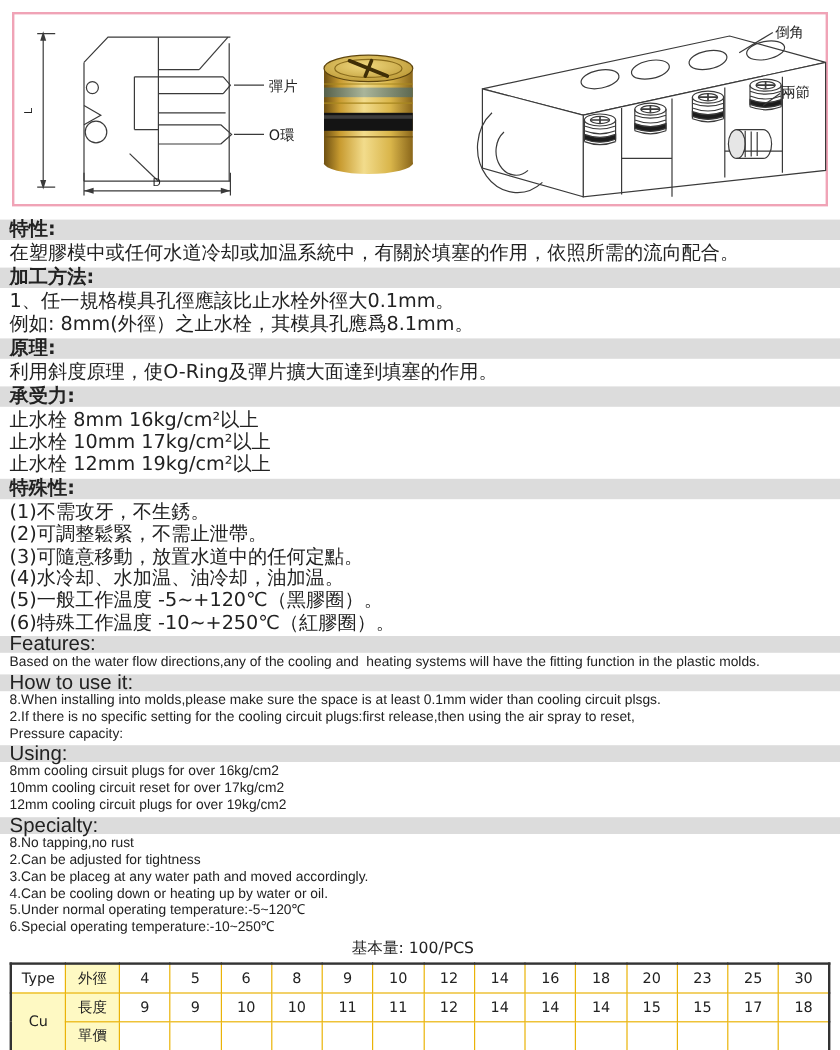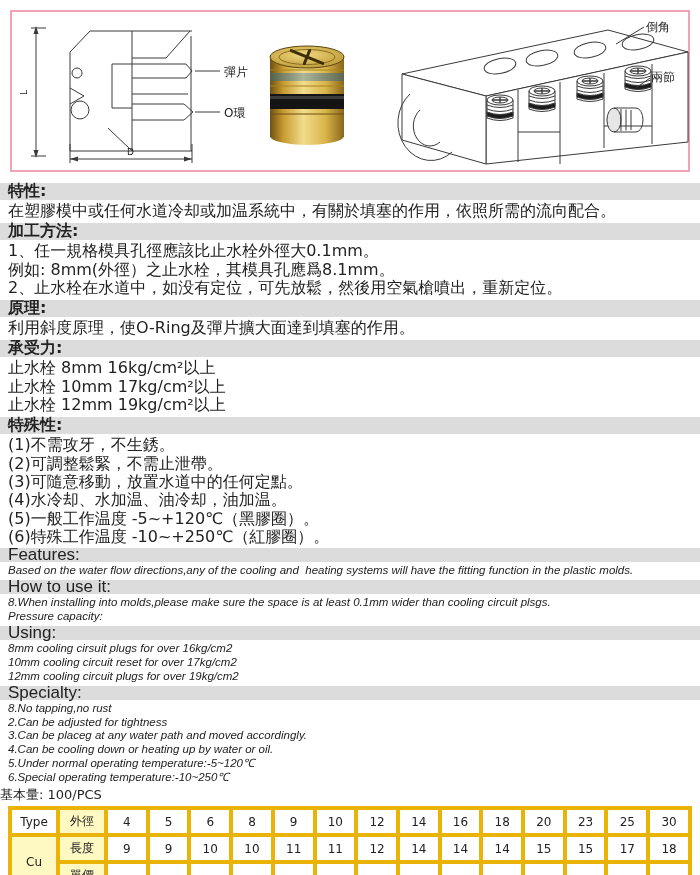--- a/index.html
+++ b/index.html
@@ -11,26 +11,26 @@
   .draw-right{position:absolute;left:378px;top:2px;}
   svg text{font-family:"DejaVu Sans",sans-serif;fill:#222;}
   
   .content{margin-top:11px;}
   .bar{background:#dcdcdc;height:17px;line-height:15px;font-size:16px;font-weight:bold;
        padding-left:8px;margin:3px 0 2px 0;}
   .cn-line{font-size:16px;line-height:18.3px;padding-left:8px;white-space:pre;}
   .bar-en{background:#dcdcdc;height:14px;line-height:14px;font-size:17px;font-weight:normal;
           padding-left:8px;margin:2px 0;font-family:"Liberation Sans",sans-serif;}
   .en-line{font-size:11.5px;line-height:13.9px;padding-left:8px;white-space:pre;
-           font-family:"Liberation Sans",sans-serif;font-style:italic;}
-  .base-qty{font-size:13px;line-height:16px;text-align:left;padding-right:12px;margin-top:2px;}
+           font-family:"Liberation Sans",sans-serif;}
+  .base-qty{font-size:13px;line-height:16px;text-align:center;padding-right:12px;margin-top:2px;}
   
   table.spec{border-collapse:collapse;margin:3px 8px 0 8px;width:684px;table-layout:fixed;
              border:2px solid #333;font-size:12px;}
-  table.spec td{border:4px solid #eab308;text-align:center;height:23px;padding:0;}
+  table.spec td{border:1px solid #eab308;text-align:center;height:23px;padding:0;}
   td.w1{width:44px;}
   td.gray{background:#fef9c3;}
 </style>
 </head>
 <body>
 
 <div class="top-box">
 
   <div class="draw-left">
     <svg width="240" height="150" viewBox="0 0 240 150" fill="none" stroke="#3a3a3a" stroke-width="1">
@@ -179,21 +179,20 @@
   </div>
 </div>
 
 <div class="content">
   <div class="bar">特性:</div>
   <div class="cn-line">在塑膠模中或任何水道冷却或加温系統中，有關於填塞的作用，依照所需的流向配合。</div>
 
   <div class="bar">加工方法:</div>
   <div class="cn-line">1、任一規格模具孔徑應該比止水栓外徑大0.1mm。</div>
   <div class="cn-line">例如: 8mm(外徑）之止水栓，其模具孔應爲8.1mm。</div>
-  <div class="cn-line">2、止水栓在水道中，如没有定位，可先放鬆，然後用空氣槍噴出，重新定位。</div>
 
   <div class="bar">原理:</div>
   <div class="cn-line">利用斜度原理，使O-Ring及彈片擴大面達到填塞的作用。</div>
 
   <div class="bar">承受力:</div>
   <div class="cn-line">止水栓 8mm 16kg/cm²以上</div>
   <div class="cn-line">止水栓 10mm 17kg/cm²以上</div>
   <div class="cn-line">止水栓 12mm 19kg/cm²以上</div>
 
   <div class="bar">特殊性:</div>
@@ -204,20 +203,21 @@
   <div class="cn-line">(5)一般工作温度 -5~+120℃（黑膠圈）。</div>
   <div class="cn-line">(6)特殊工作温度 -10~+250℃（紅膠圈）。</div>
 </div>
 
 <div>
   <div class="bar-en">Features:</div>
   <div class="en-line">Based on the water flow directions,any of the cooling and  heating systems will have the fitting function in the plastic molds.</div>
 
   <div class="bar-en">How to use it:</div>
   <div class="en-line">8.When installing into molds,please make sure the space is at least 0.1mm wider than cooling circuit plsgs.</div>
+  <div class="en-line">2.If there is no specific setting for the cooling circuit plugs:first release,then using the air spray to reset,</div>
   <div class="en-line">Pressure capacity:</div>
 
   <div class="bar-en">Using:</div>
   <div class="en-line">8mm cooling cirsuit plugs for over 16kg/cm2</div>
   <div class="en-line">10mm cooling circuit reset for over 17kg/cm2</div>
   <div class="en-line">12mm cooling circuit plugs for over 19kg/cm2</div>
 
   <div class="bar-en">Specialty:</div>
   <div class="en-line">8.No tapping,no rust</div>
   <div class="en-line">2.Can be adjusted for tightness</div>

